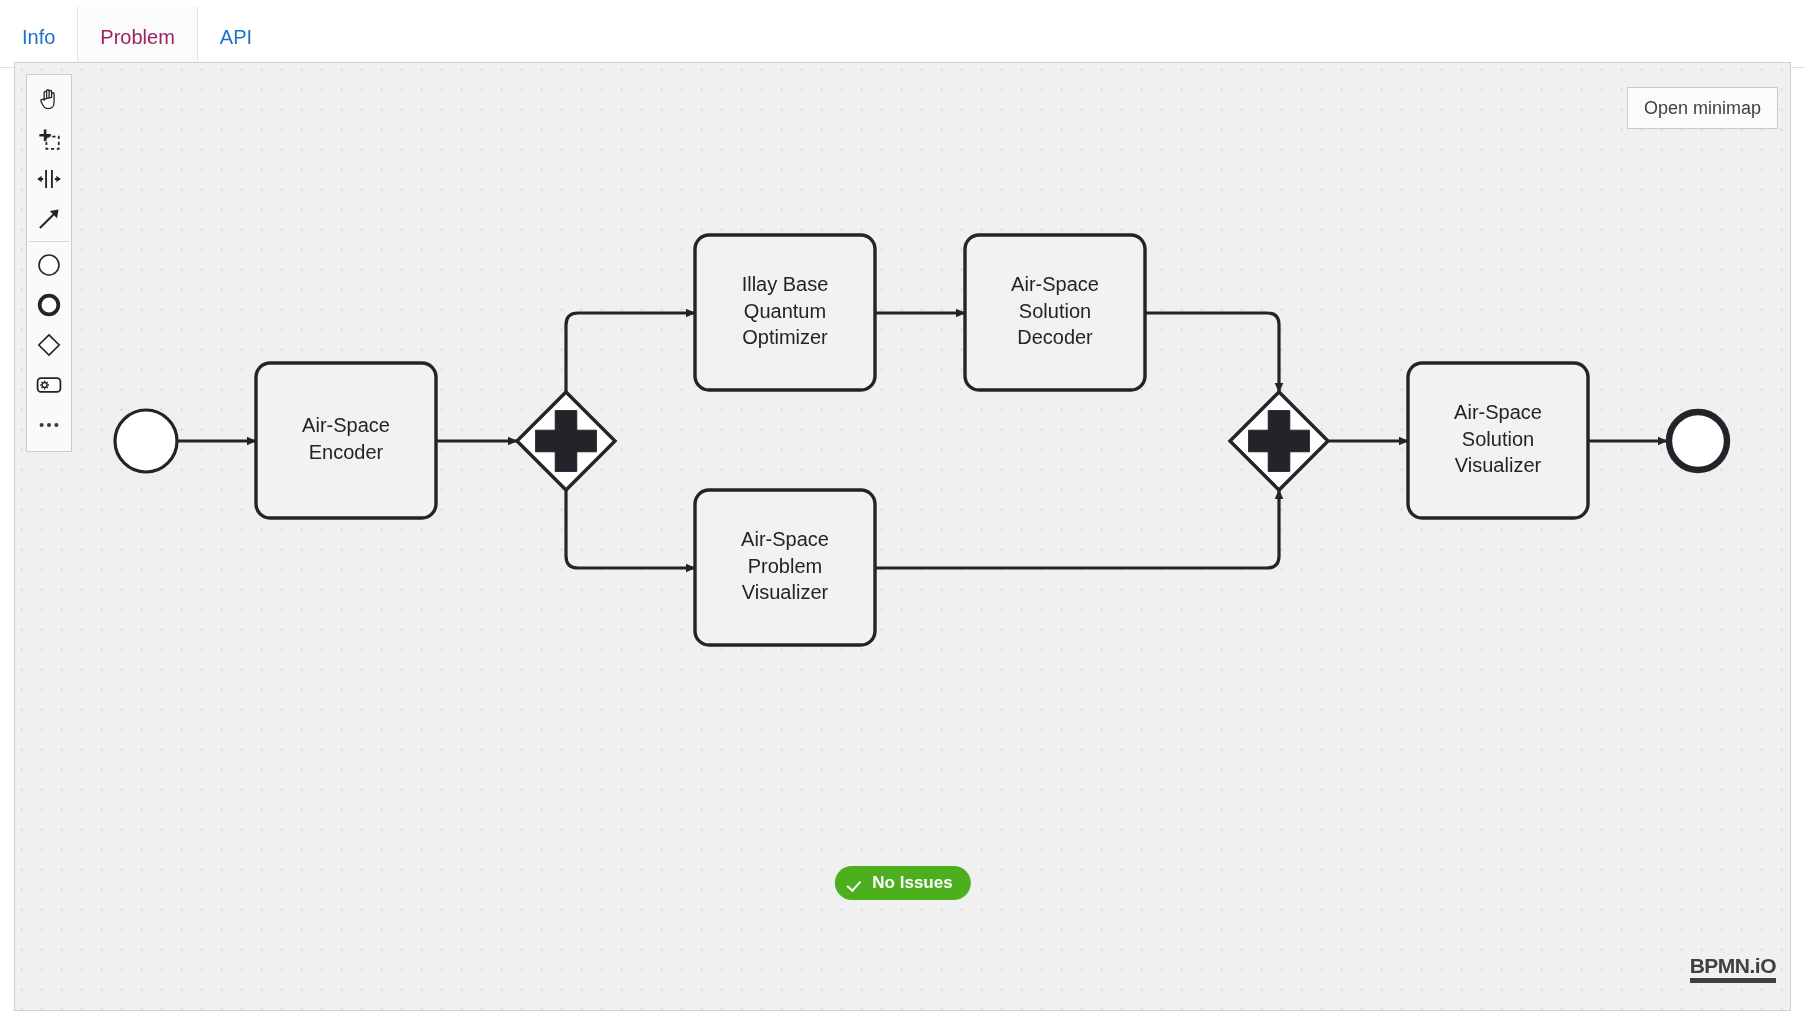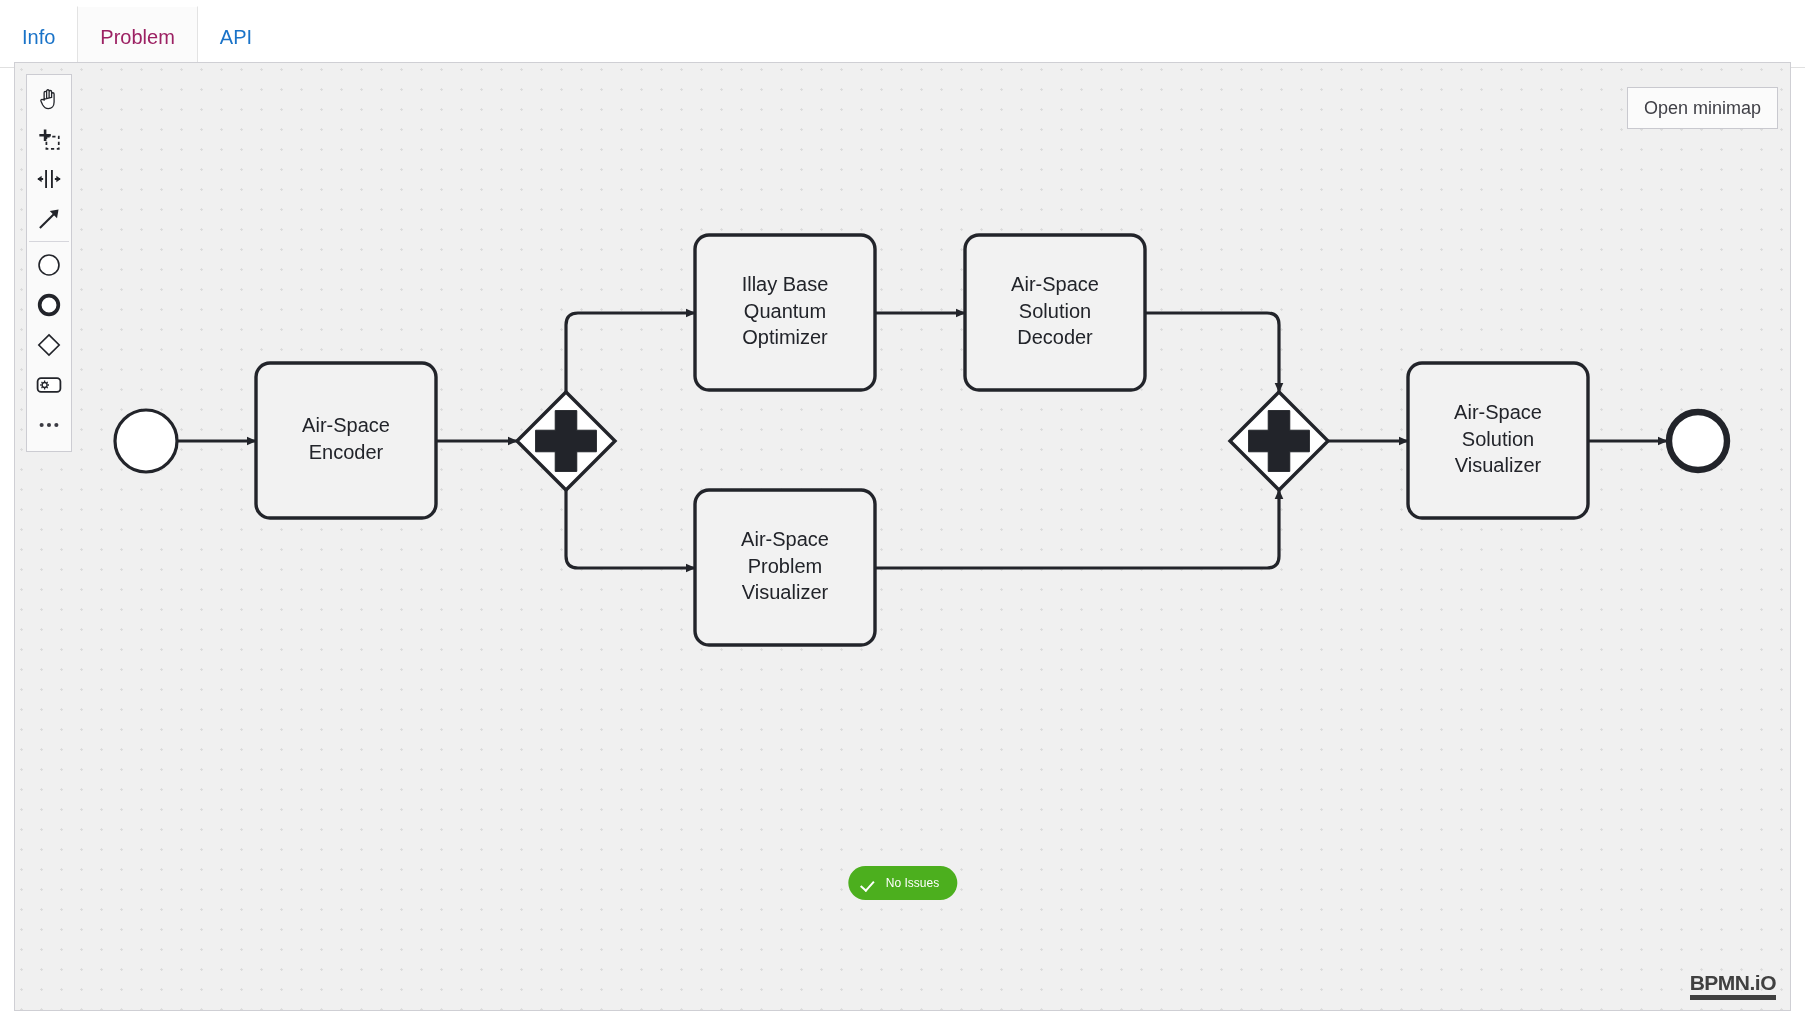--- a/index.html
+++ b/index.html
@@ -150,22 +150,22 @@
   .status-badge {
     position: absolute;
     left: 50%;
     transform: translateX(-50%);
     bottom: 110px;
     height: 34px;
     padding: 0 18px 0 14px;
     border-radius: 17px;
     background: #4caf1e;
     color: #ffffff;
-    font-size: 12px;
-    font-weight: normal;
+    font-size: 17px;
+    font-weight: bold;
     display: flex;
     align-items: center;
     gap: 9px;
     cursor: pointer;
     user-select: none;
     white-space: nowrap;
   }
   .check-glyph {
     display: inline-block;
     width: 15px;
@@ -179,21 +179,21 @@
     width: 6px; height: 11px;
     border-right: 2.6px solid #ffffff;
     border-bottom: 2.6px solid #ffffff;
     transform: rotate(42deg);
   }
 
   
   .bpmnio-logo {
     position: absolute;
     right: 14px;
-    bottom: 10px;
+    bottom: 27px;
     display: flex;
     flex-direction: column;
     align-items: flex-end;
     cursor: pointer;
     user-select: none;
   }
   .bpmnio-text {
     font-family: "Liberation Sans", sans-serif;
     font-size: 21px;
     font-weight: bold;

